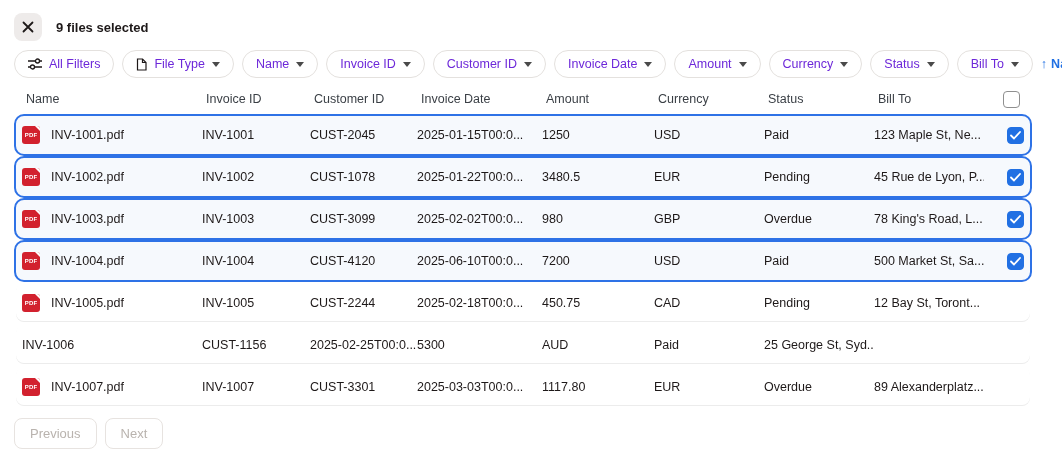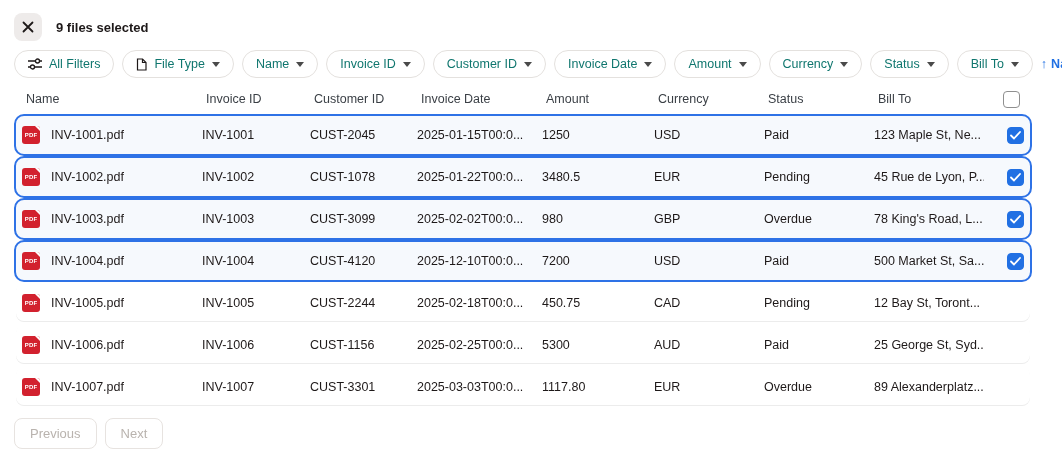--- a/index.html
+++ b/index.html
@@ -30,21 +30,21 @@
     display: flex; align-items: center; gap: 8px;
   }
   
   .filterbar {
     display: flex; align-items: center; gap: 8px;
     padding: 4px 54px 8px 14px; height: 36px;
   }
   .chip {
     display: inline-flex; align-items: center; gap: 7px;
     border: 1px solid #e4e1de; background: #fff; border-radius: 16px;
-    padding: 6px 13px; font-family: inherit; font-size: 12.5px; color: #0f766e;
+    padding: 6px 13px; font-family: inherit; font-size: 12.5px; color: #6d28d9;
     cursor: pointer; white-space: nowrap;
   }
   .chip svg { flex: 0 0 auto; }
   .sort-control {
     margin-left: auto; display: flex; align-items: center; gap: 4px;
     color: var(--accent); font-weight: 700; font-size: 12.5px; cursor: pointer;
   }
   
   .table { margin: 0 30px 0 14px; }
   .grid-row {
@@ -272,21 +272,21 @@
       </div>
       <div class="row grid-row selected">
         <div class="cell name-cell">
           <span class="pdf-icon">
             <span>PDF</span>
           </span>
           <span>INV-1004.pdf</span>
         </div>
         <div class="cell">INV-1004</div>
         <div class="cell">CUST-4120</div>
-        <div class="cell">2025-12-10T00:0...</div>
+        <div class="cell">2025-06-10T00:0...</div>
         <div class="cell">7200</div>
         <div class="cell">USD</div>
         <div class="cell">Paid</div>
         <div class="cell">500 Market St, Sa...</div>
         <div class="checkbox checked">
           <svg width="11" height="9" viewBox="0 0 11 9">
             <path d="M1 4.5l3 3L10 1" fill="none" stroke="#fff" stroke-width="1.8" stroke-linecap="round" stroke-linejoin="round"></path>
           </svg>
         </div>
       </div>
@@ -300,26 +300,20 @@
         <div class="cell">INV-1005</div>
         <div class="cell">CUST-2244</div>
         <div class="cell">2025-02-18T00:0...</div>
         <div class="cell">450.75</div>
         <div class="cell">CAD</div>
         <div class="cell">Pending</div>
         <div class="cell">12 Bay St, Toront...</div>
         <div></div>
       </div>
       <div class="row grid-row">
-        <div class="cell name-cell">
-          <span class="pdf-icon">
-            <span>PDF</span>
-          </span>
-          <span>INV-1006.pdf</span>
-        </div>
         <div class="cell">INV-1006</div>
         <div class="cell">CUST-1156</div>
         <div class="cell">2025-02-25T00:0...</div>
         <div class="cell">5300</div>
         <div class="cell">AUD</div>
         <div class="cell">Paid</div>
         <div class="cell">25 George St, Syd...</div>
         <div></div>
       </div>
       <div class="row grid-row">

